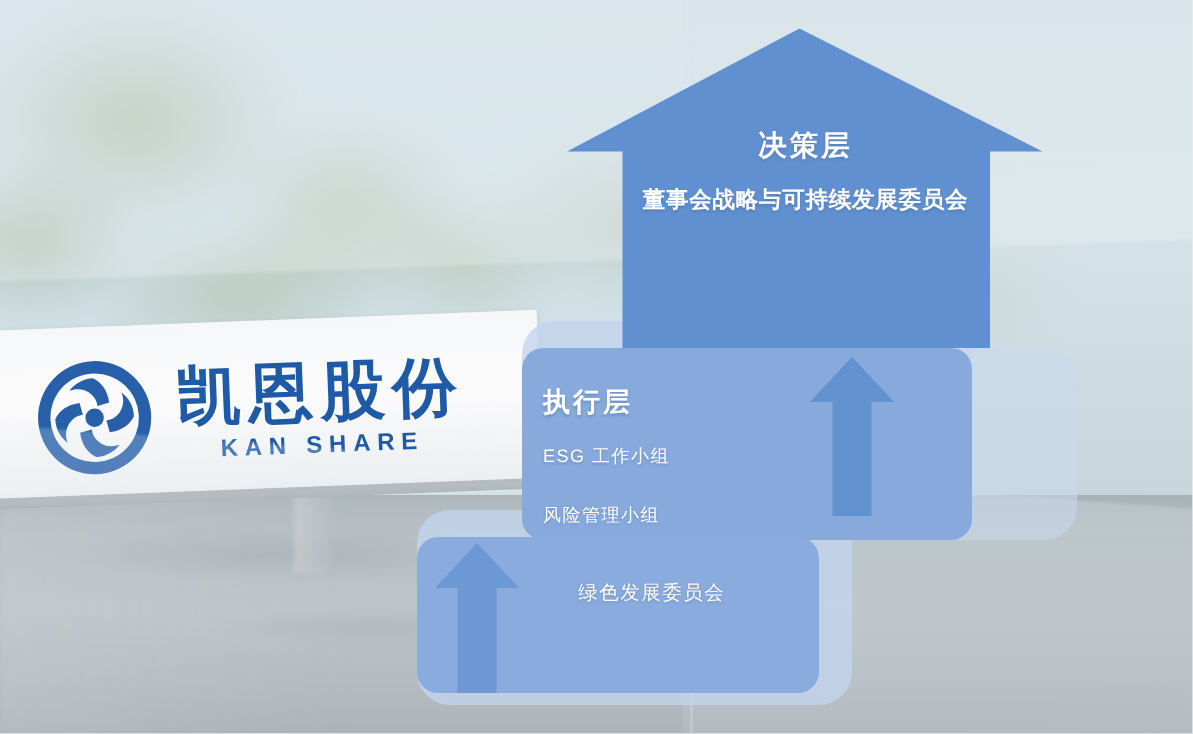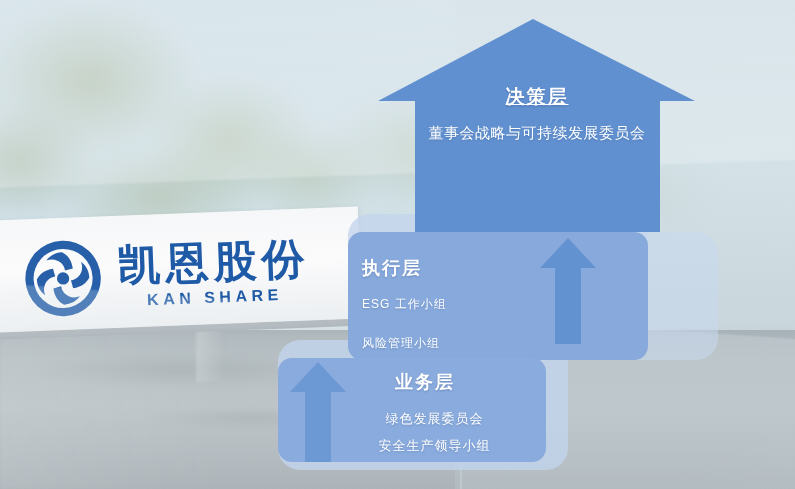--- a/index.html
+++ b/index.html
@@ -119,22 +119,22 @@
     font-weight:700; letter-spacing:2px;
     text-shadow:0 1px 2px rgba(40,70,120,.30);
   }
   .lvl-sub{
     font-weight:400; letter-spacing:1px;
     text-shadow:0 1px 2px rgba(40,70,120,.25);
   }
 
   
   #top-text{ left:378px; top:84px; width:318px; text-align:center; }
-  #top-text .lvl-title{ font-size:19px;text-decoration:underline; }
-  #top-text .lvl-sub{ font-size:15px; font-weight:400; margin-top:14px; letter-spacing:.5px; }
+  #top-text .lvl-title{ font-size:19px; }
+  #top-text .lvl-sub{ font-size:15px; font-weight:700; margin-top:14px; letter-spacing:.5px; }
 
   
   #mid-text{ left:362px; top:256px; }
   #mid-text .lvl-title{ font-size:18px; }
   #mid-text .lvl-sub{ font-size:12px; margin-top:16px; }
   #mid-text .lvl-sub + .lvl-sub{ margin-top:22px; }
 
   
   #bot-text{ left:305px; top:370px; width:240px; text-align:center; }
   #bot-text .lvl-title{ font-size:18px; }
@@ -202,19 +202,17 @@
       <div class="lvl-sub">董事会战略与可持续发展委员会</div>
     </div>
 
     <div class="lvl-text" id="mid-text">
       <div class="lvl-title">执行层</div>
       <div class="lvl-sub">ESG 工作小组</div>
       <div class="lvl-sub">风险管理小组</div>
     </div>
 
     <div class="lvl-text" id="bot-text">
-      <div class="lvl-title">业务层</div>
       <div class="lvl-sub">绿色发展委员会</div>
-      <div class="lvl-sub">安全生产领导小组</div>
     </div>
   </div>
 
 </div>
 
 </body></html>

